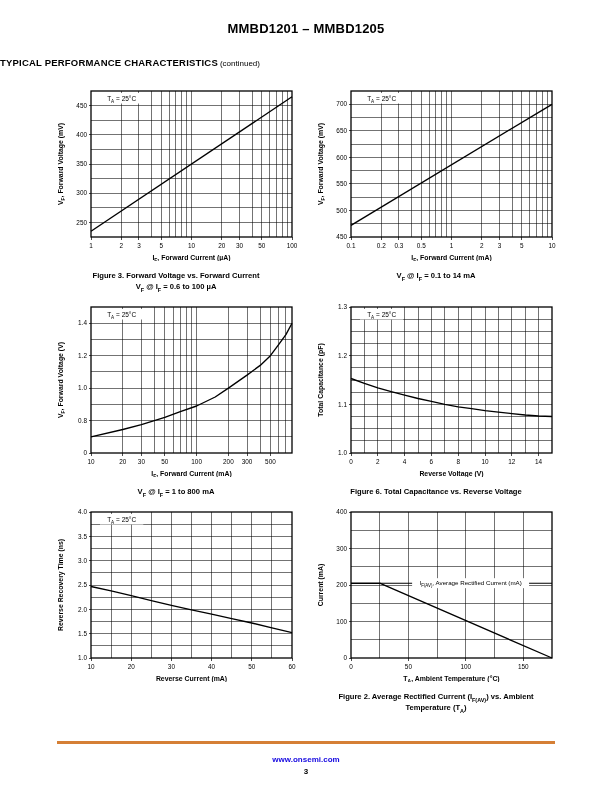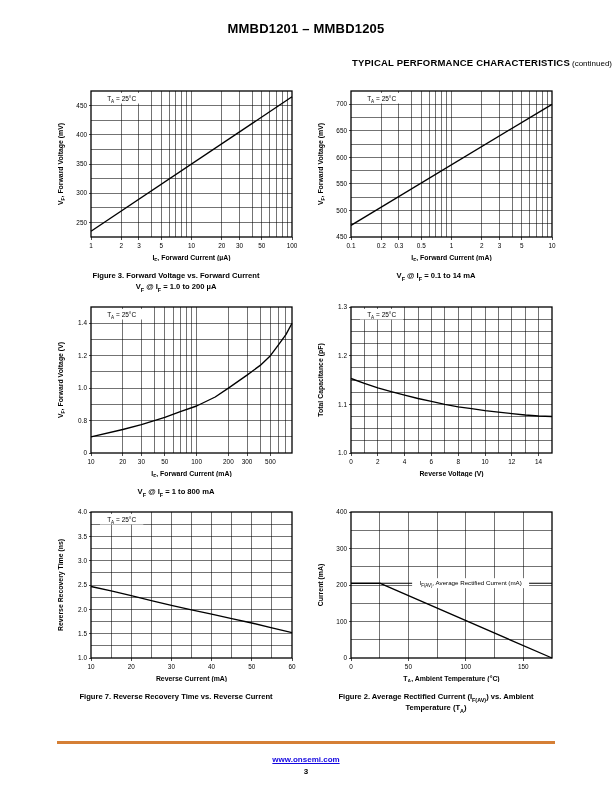--- a/index.html
+++ b/index.html
@@ -13,21 +13,21 @@
   }
   .doc-title{
     padding-top:21px;
     text-align:center;
     font-size:13px;
     font-weight:bold;
     letter-spacing:.2px;
   }
   .section-title{
     margin-top:21px;
-    text-align:right;
+    text-align:left;
     font-size:9.5px;
     font-weight:bold;
     letter-spacing:.2px;
   }
   .section-suffix{
     font-size:8px;
     font-weight:normal;
     letter-spacing:0;
     margin-left:2px;
   }
@@ -54,21 +54,20 @@
     position:absolute;
     left:57px;right:57px;top:741px;
     text-align:center;
   }
   .footer-rule{height:3px;background:#d57f35;margin-bottom:4px;}
   .footer-link{
     display:inline-block;
     color:#1407e0;
     font-size:8px;
     font-weight:bold;
-    text-decoration:underline;
     cursor:pointer;
   }
   .footer-page{font-size:8px;font-weight:bold;margin-top:1px;}
   svg text{font-family:"Liberation Sans", sans-serif;}
 </style>
 </head>
 <body>
 
 <div class="page">
 
@@ -140,21 +139,21 @@
             <text x="34" y="141.6" text-anchor="end" font-size="6.4">250</text>
             <text x="34" y="112.39999999999999" text-anchor="end" font-size="6.4">300</text>
             <text x="34" y="83.2" text-anchor="end" font-size="6.4">350</text>
             <text x="34" y="54" text-anchor="end" font-size="6.4">400</text>
             <text x="34" y="24.8" text-anchor="end" font-size="6.4">450</text>
             <text x="138.5" y="177" text-anchor="middle" font-size="6.9" font-weight="bold"><tspan>I</tspan><tspan font-size="4.97" dy="1.6">F</tspan><tspan dy="-1.6">, Forward Current (µA)</tspan></text>
             <text x="10" y="81" text-anchor="middle" font-size="6.9" font-weight="bold" transform="rotate(-90 10 81)"><tspan>V</tspan><tspan font-size="4.97" dy="1.6">F</tspan><tspan dy="-1.6">, Forward Voltage (mV)</tspan></text>
           </svg></div>
       <figcaption>
         <div class="cap">Figure 3. Forward Voltage vs. Forward Current</div>
-        <div class="cap"><span>V</span><sub>F</sub><span> @ I</span><sub>F</sub><span> = 1.0 to 200 µA</span></div>
+        <div class="cap"><span>V</span><sub>F</sub><span> @ I</span><sub>F</sub><span> = 0.6 to 100 µA</span></div>
       </figcaption>
     </figure>
 
     <figure class="chart-cell">
       <div class="chart-svg"><svg viewBox="0 0 246 178" width="246" height="178">
             <g stroke="#000" stroke-width="0.55" shape-rendering="crispEdges">
               <line x1="68.25351456423012" y1="8" x2="68.25351456423012" y2="154"></line>
               <line x1="85.95068609932608" y1="8" x2="85.95068609932608" y2="154"></line>
               <line x1="98.50702912846022" y1="8" x2="98.50702912846022" y2="154"></line>
               <line x1="108.24648543576988" y1="8" x2="108.24648543576988" y2="154"></line>
@@ -348,20 +347,24 @@
             <text x="172" y="164.5" text-anchor="middle" font-size="6.4">10</text>
             <text x="198.8" y="164.5" text-anchor="middle" font-size="6.4">12</text>
             <text x="225.6" y="164.5" text-anchor="middle" font-size="6.4">14</text>
             <text x="34" y="156.2" text-anchor="end" font-size="6.4">1.0</text>
             <text x="34" y="107.5333333333333" text-anchor="end" font-size="6.4">1.1</text>
             <text x="34" y="58.86666666666671" text-anchor="end" font-size="6.4">1.2</text>
             <text x="34" y="10.2" text-anchor="end" font-size="6.4">1.3</text>
             <text x="138.5" y="177" text-anchor="middle" font-size="6.9" font-weight="bold"><tspan>Reverse Voltage (V)</tspan></text>
             <text x="10" y="81" text-anchor="middle" font-size="6.9" font-weight="bold" transform="rotate(-90 10 81)"><tspan>Total Capacitance (pF)</tspan></text>
           </svg></div>
+      <figcaption>
+        <div class="cap">Figure 6. Total Capacitance vs. Reverse Voltage</div>
+
+      </figcaption>
     </figure>
 
     <figure class="chart-cell">
       <div class="chart-svg"><svg viewBox="0 0 246 178" width="246" height="178">
             <g stroke="#000" stroke-width="0.55" shape-rendering="crispEdges">
               <line x1="58.1" y1="8" x2="58.1" y2="154"></line>
               <line x1="78.2" y1="8" x2="78.2" y2="154"></line>
               <line x1="98.3" y1="8" x2="98.3" y2="154"></line>
               <line x1="118.4" y1="8" x2="118.4" y2="154"></line>
               <line x1="138.5" y1="8" x2="138.5" y2="154"></line>
@@ -409,24 +412,20 @@
             <text x="34" y="156.2" text-anchor="end" font-size="6.4">1.0</text>
             <text x="34" y="131.86666666666667" text-anchor="end" font-size="6.4">1.5</text>
             <text x="34" y="107.53333333333333" text-anchor="end" font-size="6.4">2.0</text>
             <text x="34" y="83.2" text-anchor="end" font-size="6.4">2.5</text>
             <text x="34" y="58.86666666666667" text-anchor="end" font-size="6.4">3.0</text>
             <text x="34" y="34.53333333333333" text-anchor="end" font-size="6.4">3.5</text>
             <text x="34" y="10.2" text-anchor="end" font-size="6.4">4.0</text>
             <text x="138.5" y="177" text-anchor="middle" font-size="6.9" font-weight="bold"><tspan>Reverse Current (mA)</tspan></text>
             <text x="10" y="81" text-anchor="middle" font-size="6.9" font-weight="bold" transform="rotate(-90 10 81)"><tspan>Reverse Recovery Time (ns)</tspan></text>
           </svg></div>
-      <figcaption>
-        <div class="cap">Figure 7. Reverse Recovery Time vs. Reverse Current</div>
-
-      </figcaption>
     </figure>
 
     <figure class="chart-cell">
       <div class="chart-svg"><svg viewBox="0 0 246 178" width="246" height="178">
             <g stroke="#000" stroke-width="0.55" shape-rendering="crispEdges">
               <line x1="66.71428571428571" y1="8" x2="66.71428571428571" y2="154"></line>
               <line x1="95.42857142857142" y1="8" x2="95.42857142857142" y2="154"></line>
               <line x1="124.14285714285714" y1="8" x2="124.14285714285714" y2="154"></line>
               <line x1="152.85714285714283" y1="8" x2="152.85714285714283" y2="154"></line>
               <line x1="181.57142857142858" y1="8" x2="181.57142857142858" y2="154"></line>

